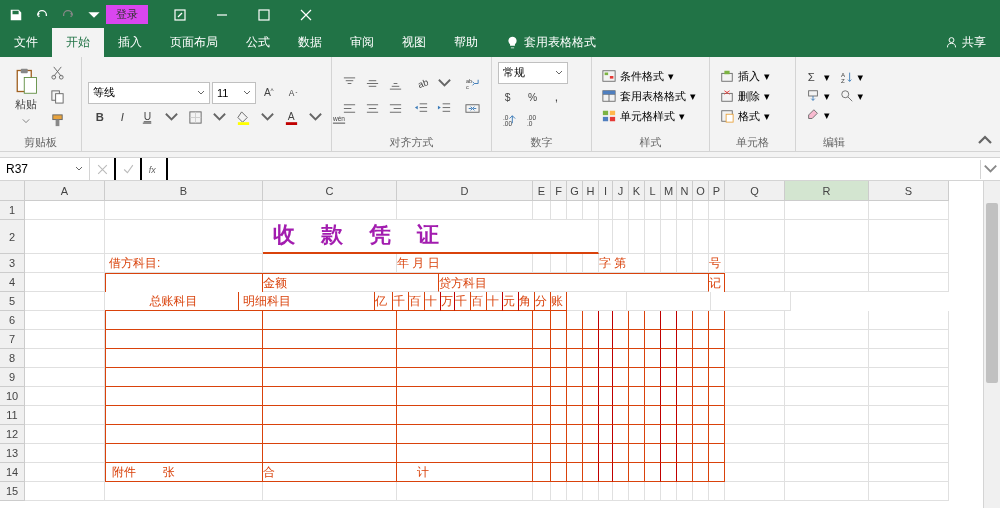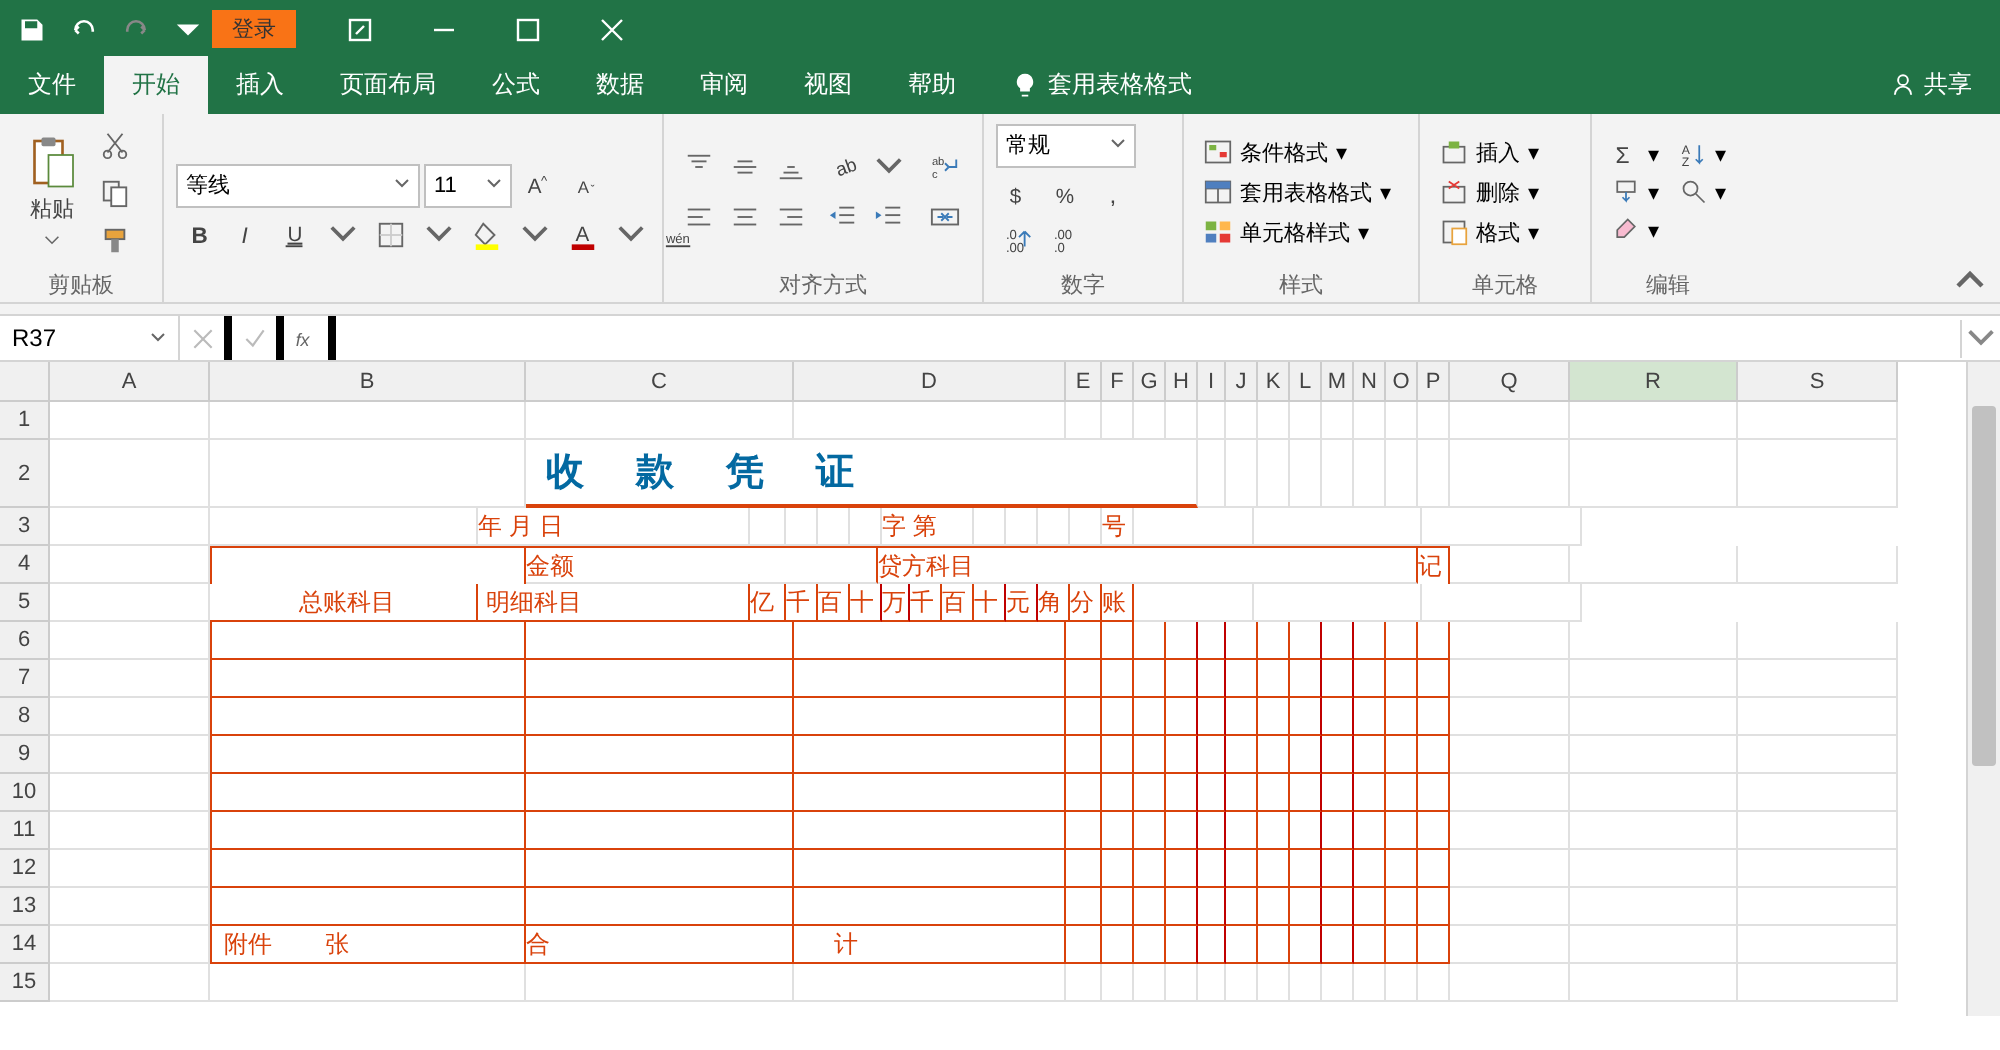--- a/index.html
+++ b/index.html
@@ -5,21 +5,21 @@
 * { margin: 0; padding: 0; box-sizing: border-box; font-family: "Microsoft YaHei", sans-serif; }
 body { background: #fff; overflow: hidden; width: 1000px; height: 525px; }
 
 
 .titlebar { height: 29px; background: #217346; display: flex; align-items: center; color: #fff; font-size: 12px; }
 .qat { display: flex; align-items: center; gap: 2px; padding-left: 4px; }
 .qat-btn { width: 24px; height: 24px; display: flex; align-items: center; justify-content: center; cursor: pointer; }
 .qat-btn svg { width: 14px; height: 14px; }
 .title-center { flex: 1; text-align: center; }
 .title-right { display: flex; align-items: center; gap: 2px; padding-right: 4px; }
-.login-btn { background: #f97316; color: #333; padding: 2px 10px; font-size: 11px; cursor: pointer; margin-right: 10px; }
+.login-btn { background: #d946ef; color: #333; padding: 2px 10px; font-size: 11px; cursor: pointer; margin-right: 10px; }
 .win-btn { width: 40px; height: 29px; display: flex; align-items: center; justify-content: center; cursor: pointer; }
 .win-btn svg { width: 12px; height: 12px; stroke: #fff; fill: none; }
 
 
 .menubar { height: 28px; background: #217346; display: flex; align-items: flex-end; color: #fff; font-size: 12px; }
 .tab { padding: 6px 14px; cursor: pointer; }
 .tab.active { background: #f3f3f3; color: #217346; }
 .menu-right { margin-left: auto; padding: 6px 14px; display: flex; align-items: center; gap: 4px; cursor: pointer; }
 
 
@@ -51,41 +51,41 @@
 .style-item svg { width: 14px; height: 14px; }
 
 .cells-col, .edit-col { display: flex; flex-direction: column; gap: 1px; font-size: 11px; }
 .cells-item, .edit-item { display: flex; align-items: center; gap: 4px; padding: 2px 4px; cursor: pointer; white-space: nowrap; }
 .cells-item svg, .edit-item svg { width: 14px; height: 14px; }
 
 
 .formula-row { height: 23px; display: flex; align-items: center; border-bottom: 1px solid #d4d4d4; background: #fff; font-size: 12px; }
 .name-box { width: 90px; height: 100%; border-right: 1px solid #d4d4d4; padding: 0 6px; display: flex; align-items: center; justify-content: space-between; cursor: text; }
 .fx-btns { display: flex; height: 100%; }
-.fx-btn { width: 26px; display: flex; align-items: center; justify-content: center; border-right: 4px solid #000000; cursor: pointer; color: #888; }
+.fx-btn { width: 26px; display: flex; align-items: center; justify-content: center; border-right: 2px solid #000000; cursor: pointer; color: #888; }
 .fx-btn svg { width: 13px; height: 13px; }
 .formula-input { flex: 1; height: 100%; padding: 0 6px; border: none; outline: none; font-size: 12px; }
 .formula-expand { width: 20px; display: flex; align-items: center; justify-content: center; border-left: 1px solid #d4d4d4; cursor: pointer; }
 
 .spacer-row { height: 6px; border-bottom: 1px solid #d4d4d4; background: #f3f3f3; }
 
 
 .grid-wrap { position: relative; height: 344px; overflow: hidden; background: #fff; }
 .grid { position: absolute; top: 0; left: 0; }
 .col-headers { display: flex; height: 20px; }
 .corner { width: 25px; height: 20px; background: #f0f0f0; border-right: 1px solid #ccc; border-bottom: 1px solid #ccc; }
 .col-h { background: #f0f0f0; border-right: 1px solid #ccc; border-bottom: 1px solid #ccc; text-align: center; font-size: 11px; color: #444; line-height: 20px; }
 .col-h.sel { background: #d3e5d0; }
 
 .row { display: flex; height: 19px; }
 .row-h { width: 25px; background: #f0f0f0; border-right: 1px solid #ccc; border-bottom: 1px solid #ccc; text-align: center; font-size: 11px; color: #444; line-height: 19px; }
 .cell { border-right: 1px solid #e0e0e0; border-bottom: 1px solid #e0e0e0; font-size: 11px; line-height: 19px; overflow: hidden; white-space: nowrap; }
 
 
-.voucher-title { color: #0369a1; font-size: 19px; font-weight: bold; letter-spacing: 26px; padding-left: 10px; }
+.voucher-title { color: #a21caf; font-size: 22px; font-weight: bold; letter-spacing: 26px; padding-left: 10px; font-family: Liberation Mono, monospace; }
 .v-txt { color: #d9420b; font-size: 12px; }
 .v-border-l { border-left: 1.5px solid #d9420b; }
 .v-border-r { border-right: 1.5px solid #d9420b; }
 .v-border-t { border-top: 1.5px solid #d9420b; }
 .v-border-b { border-bottom: 1.5px solid #d9420b; }
 .center { text-align: left; }
 
 .row.tall { height: 34px; }
 .row.tall .row-h { line-height: 34px; }
 .row.tall .cell { line-height: 34px; }
@@ -662,20 +662,21 @@
         <div class="cell " style="width:16px"></div>
         <div class="cell " style="width:16px"></div>
         <div class="cell " style="width:16px"></div>
         <div class="cell " style="width:60px"></div>
         <div class="cell " style="width:84px"></div>
         <div class="cell " style="width:80px"></div>
       </div>
       <div class="row">
         <div class="row-h">3</div>
         <div class="cell" style="width:80px"></div>
+        <div class="cell v-txt" style="width:158px;padding-left:4px;">借方科目:</div>
         <div class="cell" style="width:134px"></div>
         <div class="cell v-txt center" style="width:136px">年   月   日</div>
         <div class="cell " style="width:18px"></div>
         <div class="cell " style="width:16px"></div>
         <div class="cell " style="width:16px"></div>
         <div class="cell " style="width:16px"></div>
         <div class="cell v-txt center" style="width:46px">字 第</div>
         <div class="cell " style="width:16px"></div>
         <div class="cell " style="width:16px"></div>
         <div class="cell " style="width:16px"></div>

